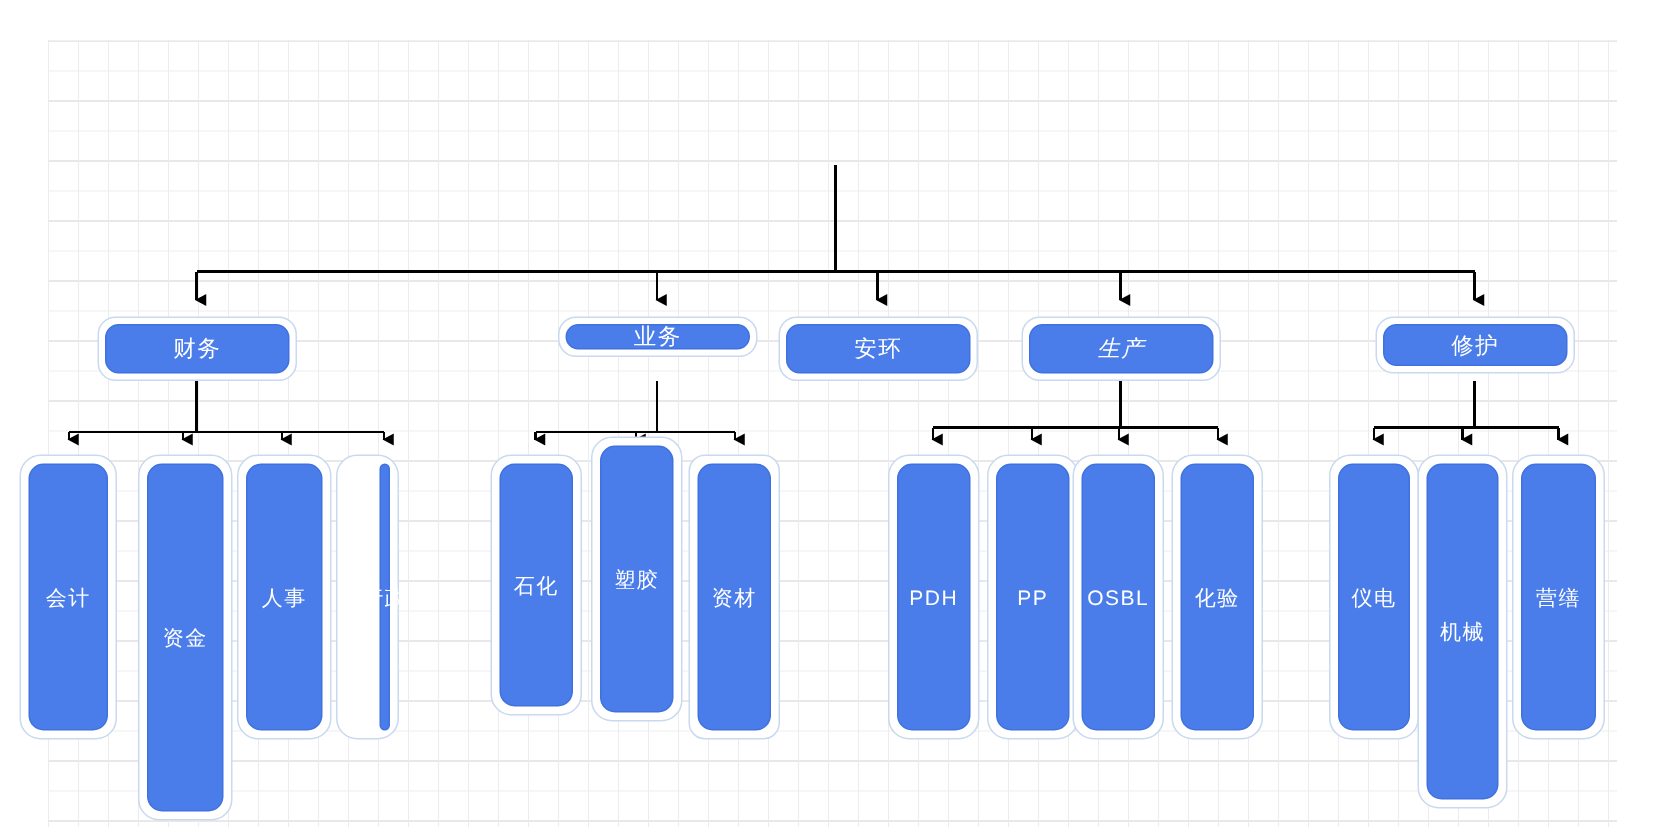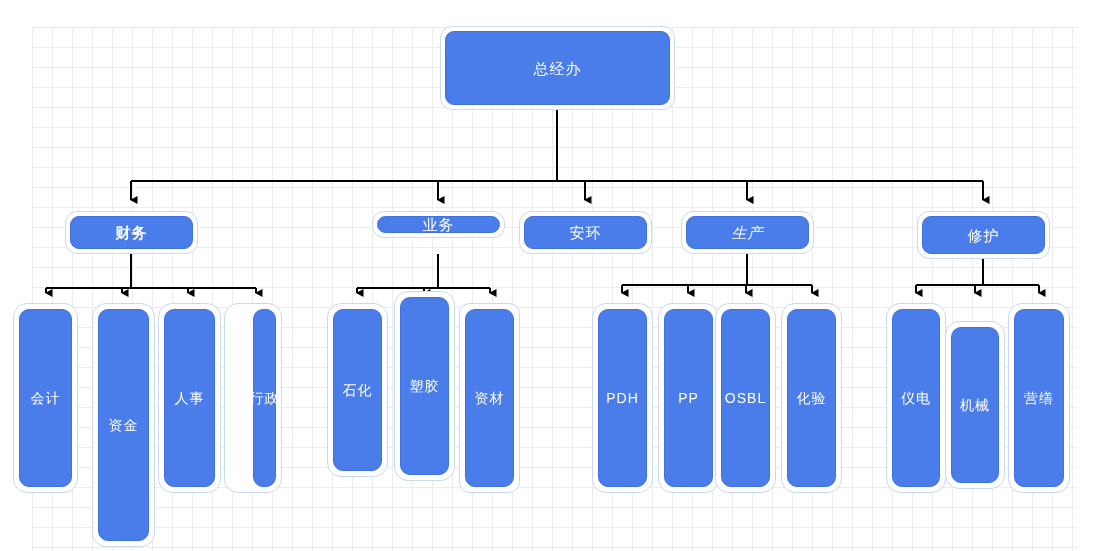--- a/index.html
+++ b/index.html
@@ -126,38 +126,35 @@
       <path d="M812,285 L812,293" marker-end="url(#arrow)"></path>
 
       <path d="M983,254 L983,285"></path>
       <path d="M916,285 L1039,285"></path>
       <path d="M916,285 L916,293" marker-end="url(#arrow)"></path>
       <path d="M975,285 L975,293" marker-end="url(#arrow)"></path>
       <path d="M1039,285 L1039,293" marker-end="url(#arrow)"></path>
     </g>
   </svg>
 
-  <div class="node root" style="left: 440px; top: 26px; width: 235px; height: 84px;">
-    <div class="fill">总经办</div>
-  </div>
 
   <div id="nodes-layer">
-      <div class="node level2" style="left: 65px; top: 211px; width: 133px; height: 43px; font-weight: bold;">
+      <div class="node level2" style="left: 65px; top: 211px; width: 133px; height: 43px;">
         <div class="fill">财务</div>
       </div>
       <div class="node leaf" style="left: 13px; top: 303px; width: 65px; height: 190px;">
         <div class="fill">会计</div>
       </div>
       <div class="node leaf" style="left: 92px; top: 303px; width: 63px; height: 244px;">
         <div class="fill">资金</div>
       </div>
       <div class="node leaf" style="left: 158px; top: 303px; width: 63px; height: 190px;">
         <div class="fill">人事</div>
       </div>
-      <div class="node leaf" style="left: 224px; top: 303px; width: 58px; height: 190px; padding-left: 28px;">
+      <div class="node leaf" style="left: 224px; top: 303px; width: 42px; height: 190px; padding-left: 28px;">
         <div class="fill">行政</div>
       </div>
       <div class="node level2" style="left: 372px; top: 211px; width: 133px; height: 27px;">
         <div class="fill">业务</div>
       </div>
       <div class="node leaf" style="left: 327px; top: 303px; width: 61px; height: 174px;">
         <div class="fill">石化</div>
       </div>
       <div class="node leaf" style="left: 394px; top: 291px; width: 61px; height: 190px;">
         <div class="fill">塑胶</div>
@@ -176,27 +173,27 @@
       </div>
       <div class="node leaf" style="left: 658px; top: 303px; width: 61px; height: 190px;">
         <div class="fill">PP</div>
       </div>
       <div class="node leaf" style="left: 715px; top: 303px; width: 61px; height: 190px;">
         <div class="fill">OSBL</div>
       </div>
       <div class="node leaf" style="left: 781px; top: 303px; width: 61px; height: 190px;">
         <div class="fill">化验</div>
       </div>
-      <div class="node level2" style="left: 917px; top: 211px; width: 133px; height: 48px;">
+      <div class="node level2" style="left: 917px; top: 211px; width: 133px; height: 38px;">
         <div class="fill">修护</div>
       </div>
       <div class="node leaf" style="left: 886px; top: 303px; width: 60px; height: 190px;">
         <div class="fill">仪电</div>
       </div>
-      <div class="node leaf" style="left: 945px; top: 303px; width: 60px; height: 168px; margin-top: 18px;">
+      <div class="node leaf" style="left: 945px; top: 303px; width: 60px; height: 236px;">
         <div class="fill">机械</div>
       </div>
       <div class="node leaf" style="left: 1008px; top: 303px; width: 62px; height: 190px;">
         <div class="fill">营缮</div>
       </div>
     </div>
 
 </div>
 
 </body></html>

